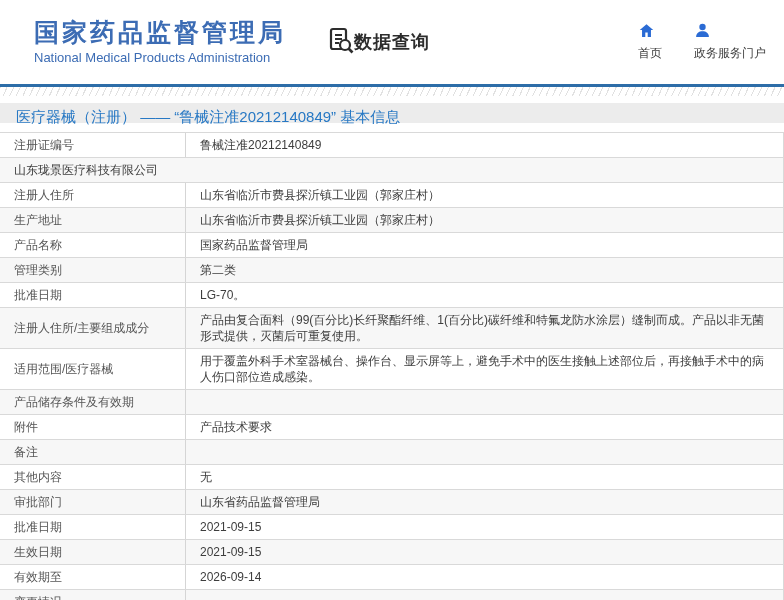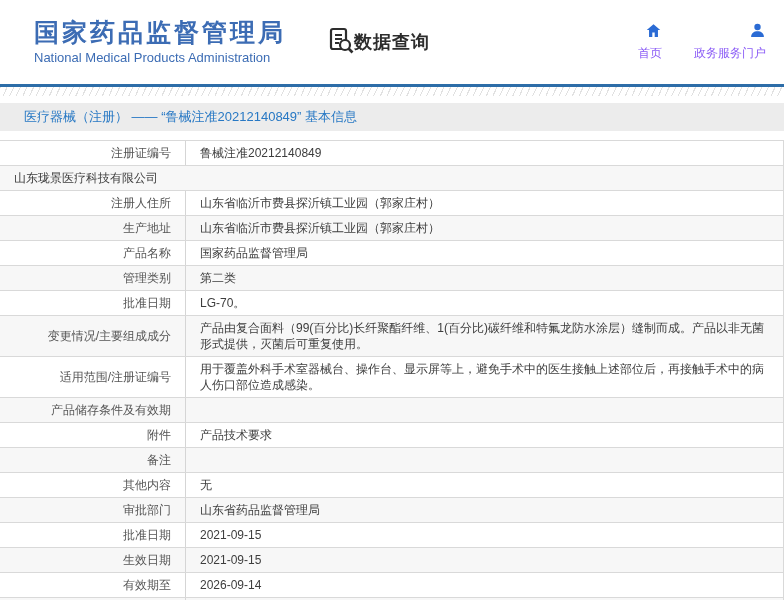--- a/index.html
+++ b/index.html
@@ -7,39 +7,39 @@
     font-family:"Liberation Sans","DejaVu Sans",sans-serif; }
 
   
   .header { height:84px; display:flex; align-items:center; background:#fff; }
   .logo { margin-left:34px; }
   .logo-title { font-size:25px; font-weight:bold; color:#3c6cb4; letter-spacing:3px; line-height:1.1; }
   .logo-sub { font-size:13px; color:#3c6cb4; margin-top:3px; }
   .query { margin-left:42px; display:flex; align-items:center; gap:0; cursor:pointer; }
   .query-text { font-size:18px; color:#2d2d2d; font-weight:600; letter-spacing:1px; }
   .nav { margin-left:auto; margin-right:18px; display:flex; gap:32px; }
-  .nav-item { display:flex; flex-direction:column; align-items:flex-end; gap:3px;
-    font-size:12px; color:#8b5cf6; cursor:pointer; }
+  .nav-item { display:flex; flex-direction:column; align-items:flex-start; gap:3px;
+    font-size:12px; color:#404040; cursor:pointer; }
 
   
   .accent-line { height:3px; background:#2d6da8; }
   .stripes { height:9px;
     background:repeating-linear-gradient(115deg,#e1e1e1 0 1px,transparent 1px 6px); }
 
   
-  .breadcrumb { margin-top:7px; height:28px; line-height:28px; background:#ececec;
-    color:#2778c4; font-size:13px; padding-left:24px; }
+  .breadcrumb { margin-top:7px; height:20px; line-height:28px; background:#ececec;
+    color:#2778c4; font-size:15px; padding-left:16px; }
 
   
   .reg-table { margin-top:9px; border-top:1px solid #d9d9d9; border-right:1px solid #d9d9d9; }
   .row { display:flex; min-height:24px; border-bottom:1px solid #d9d9d9; background:#fff; }
   .row:nth-child(even) { background:#f7f7f7; }
   .cell { padding:4px 14px; font-size:12px; line-height:16px; }
   .label-cell { width:186px; flex:none; text-align:right; color:#555;
-    border-right:1px solid #d5d5d5; display:flex; justify-content:flex-end; align-items:center; gap:3px; }
+    border-right:1px solid #d5d5d5; display:flex; justify-content:flex-start; align-items:center; gap:3px; }
   .label-cell .txt { display:inline-block; }
   .value-cell { flex:1; color:#3d3d3d; }
 </style>
 </head>
 <body>
 
 <div class="header">
   <div class="logo">
     <div class="logo-title">国家药品监督管理局</div>
     <div class="logo-sub">National Medical Products Administration</div>
@@ -119,27 +119,27 @@
       <div class="cell value-cell">第二类</div>
     </div>
   <div class="row">
       <div class="cell label-cell">
         <span class="txt">批准日期</span>
       </div>
       <div class="cell value-cell">LG-70。</div>
     </div>
   <div class="row">
       <div class="cell label-cell">
-        <span class="txt">变更情况/主要组成成分</span>
+        <span class="txt">注册人住所/主要组成成分</span>
       </div>
       <div class="cell value-cell">产品由复合面料（99(百分比)长纤聚酯纤维、1(百分比)碳纤维和特氟龙防水涂层）缝制而成。产品以非无菌形式提供，灭菌后可重复使用。</div>
     </div>
   <div class="row">
       <div class="cell label-cell">
-        <span class="txt">适用范围/注册证编号</span>
+        <span class="txt">适用范围/医疗器械</span>
       </div>
       <div class="cell value-cell">用于覆盖外科手术室器械台、操作台、显示屏等上，避免手术中的医生接触上述部位后，再接触手术中的病人伤口部位造成感染。</div>
     </div>
   <div class="row">
       <div class="cell label-cell">
         <span class="txt">产品储存条件及有效期</span>
       </div>
       <div class="cell value-cell"></div>
     </div>
   <div class="row">

